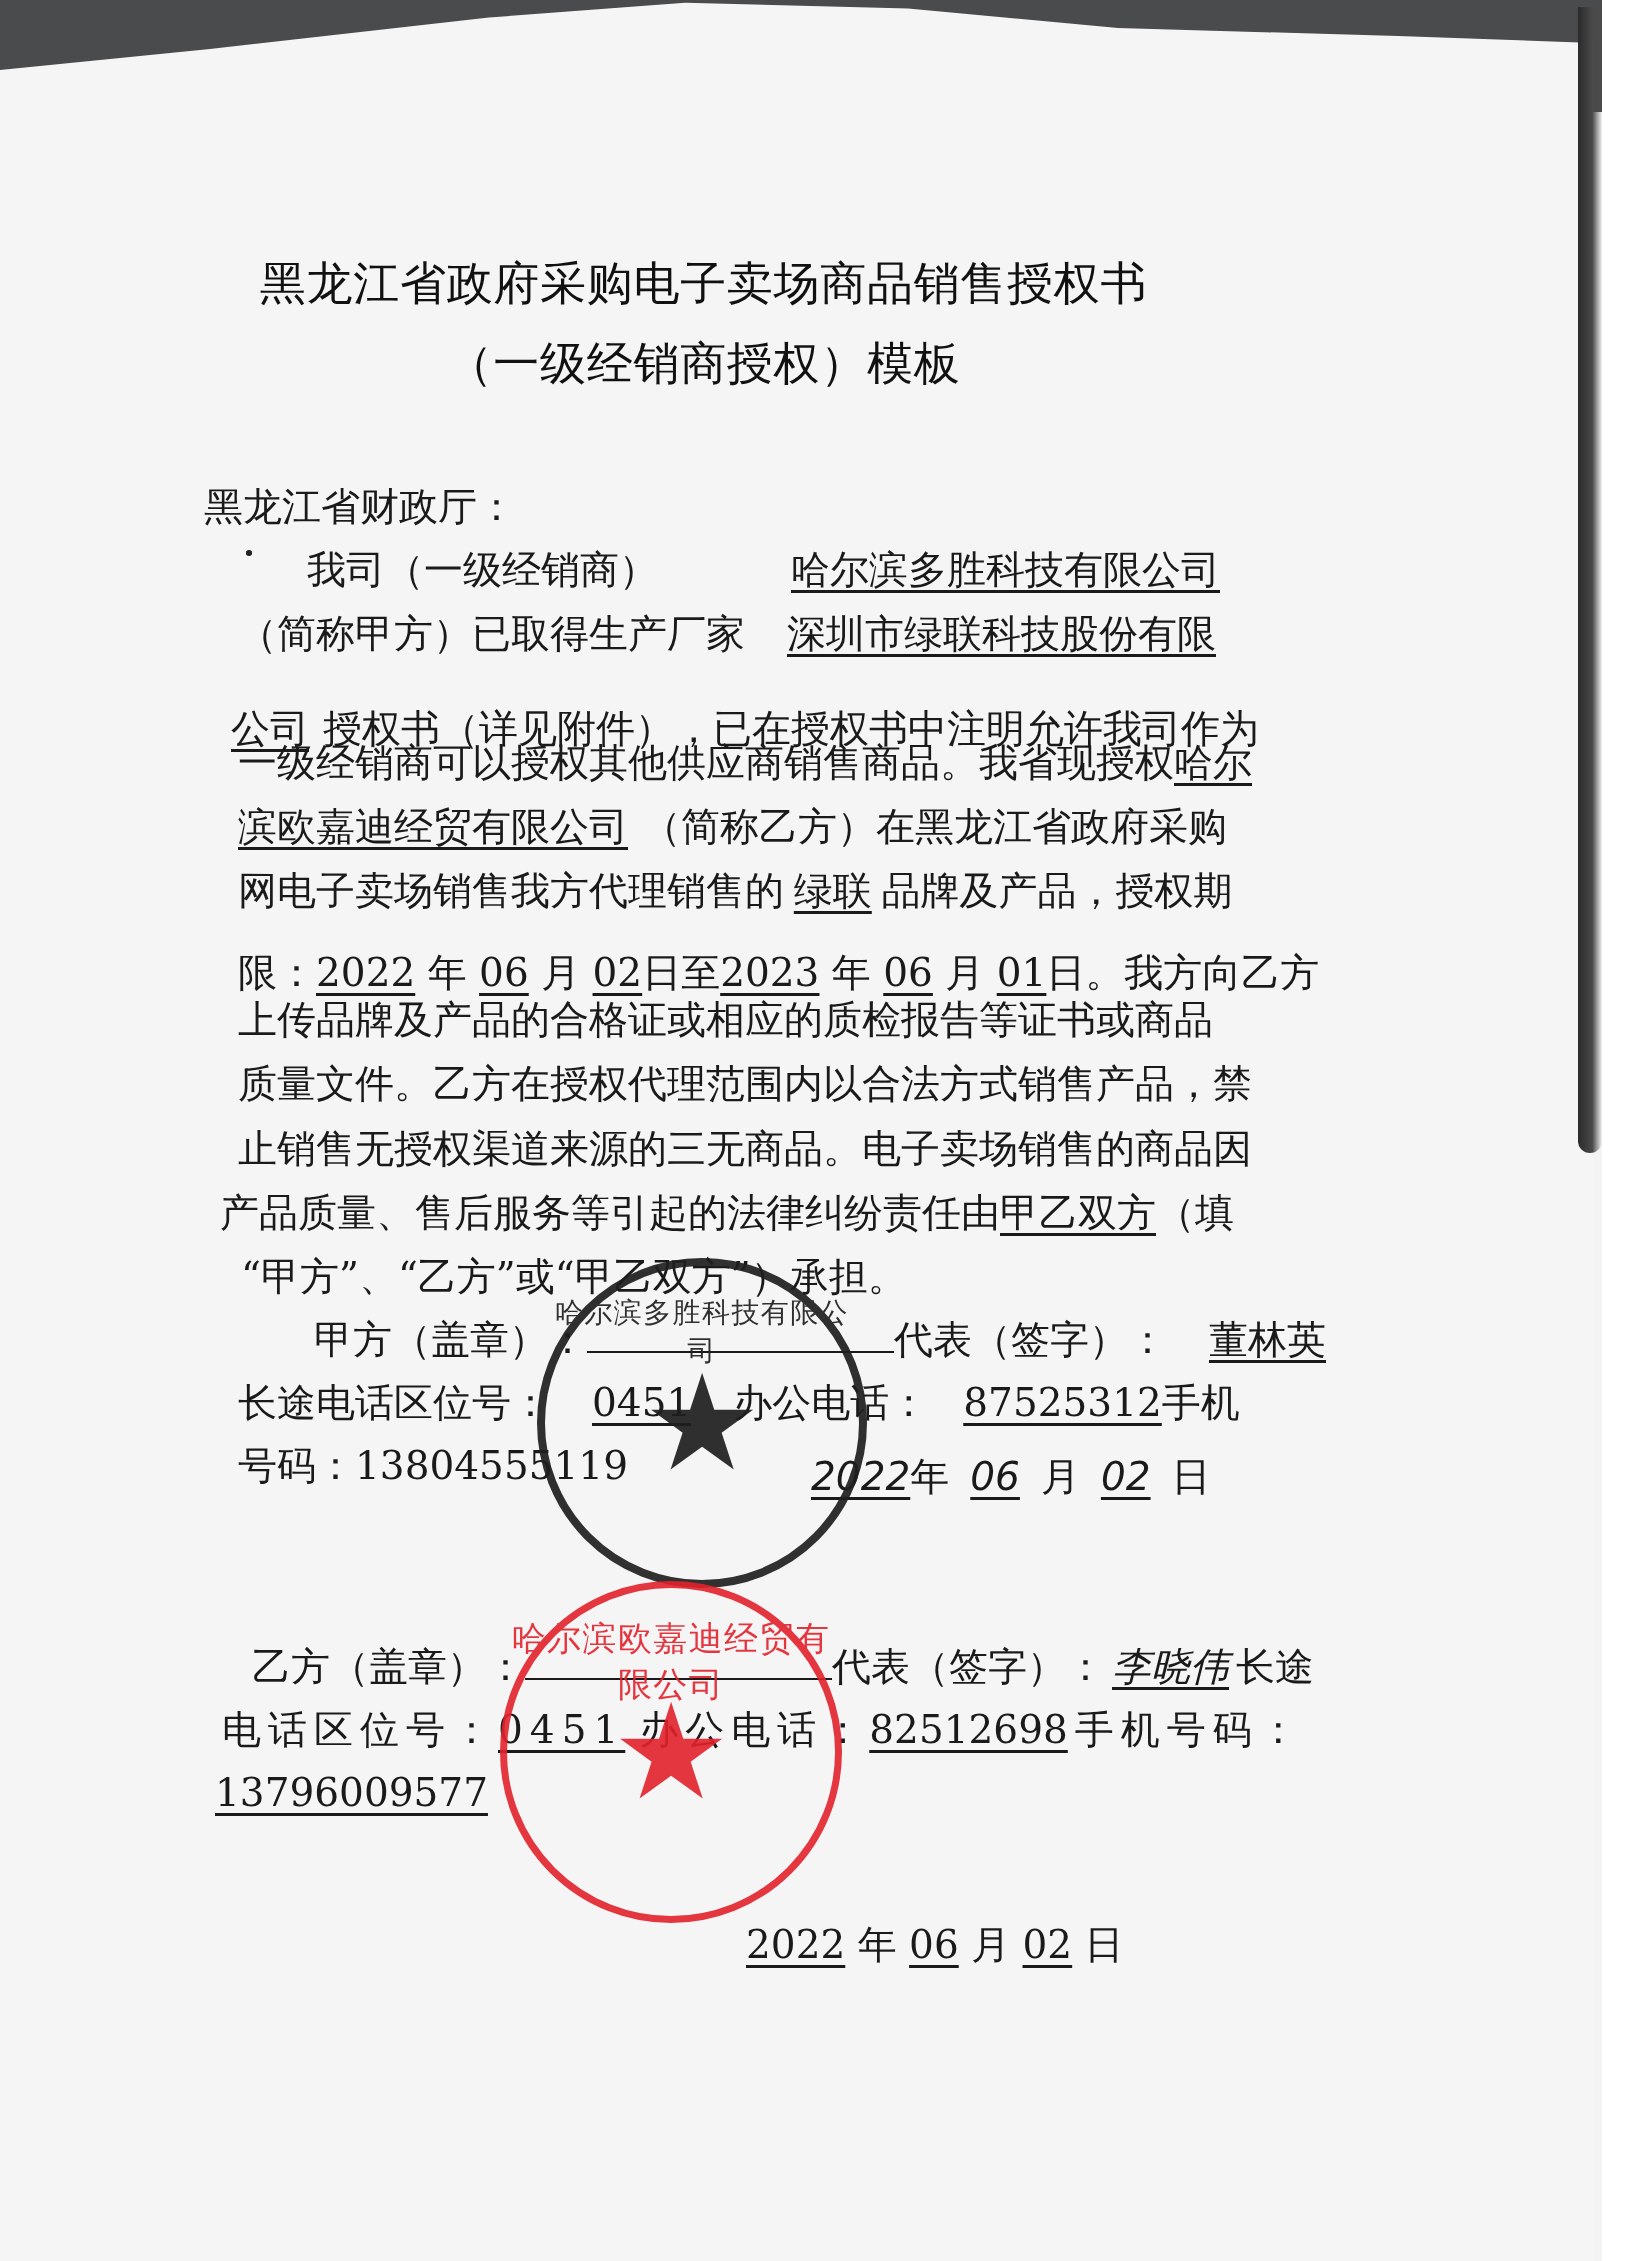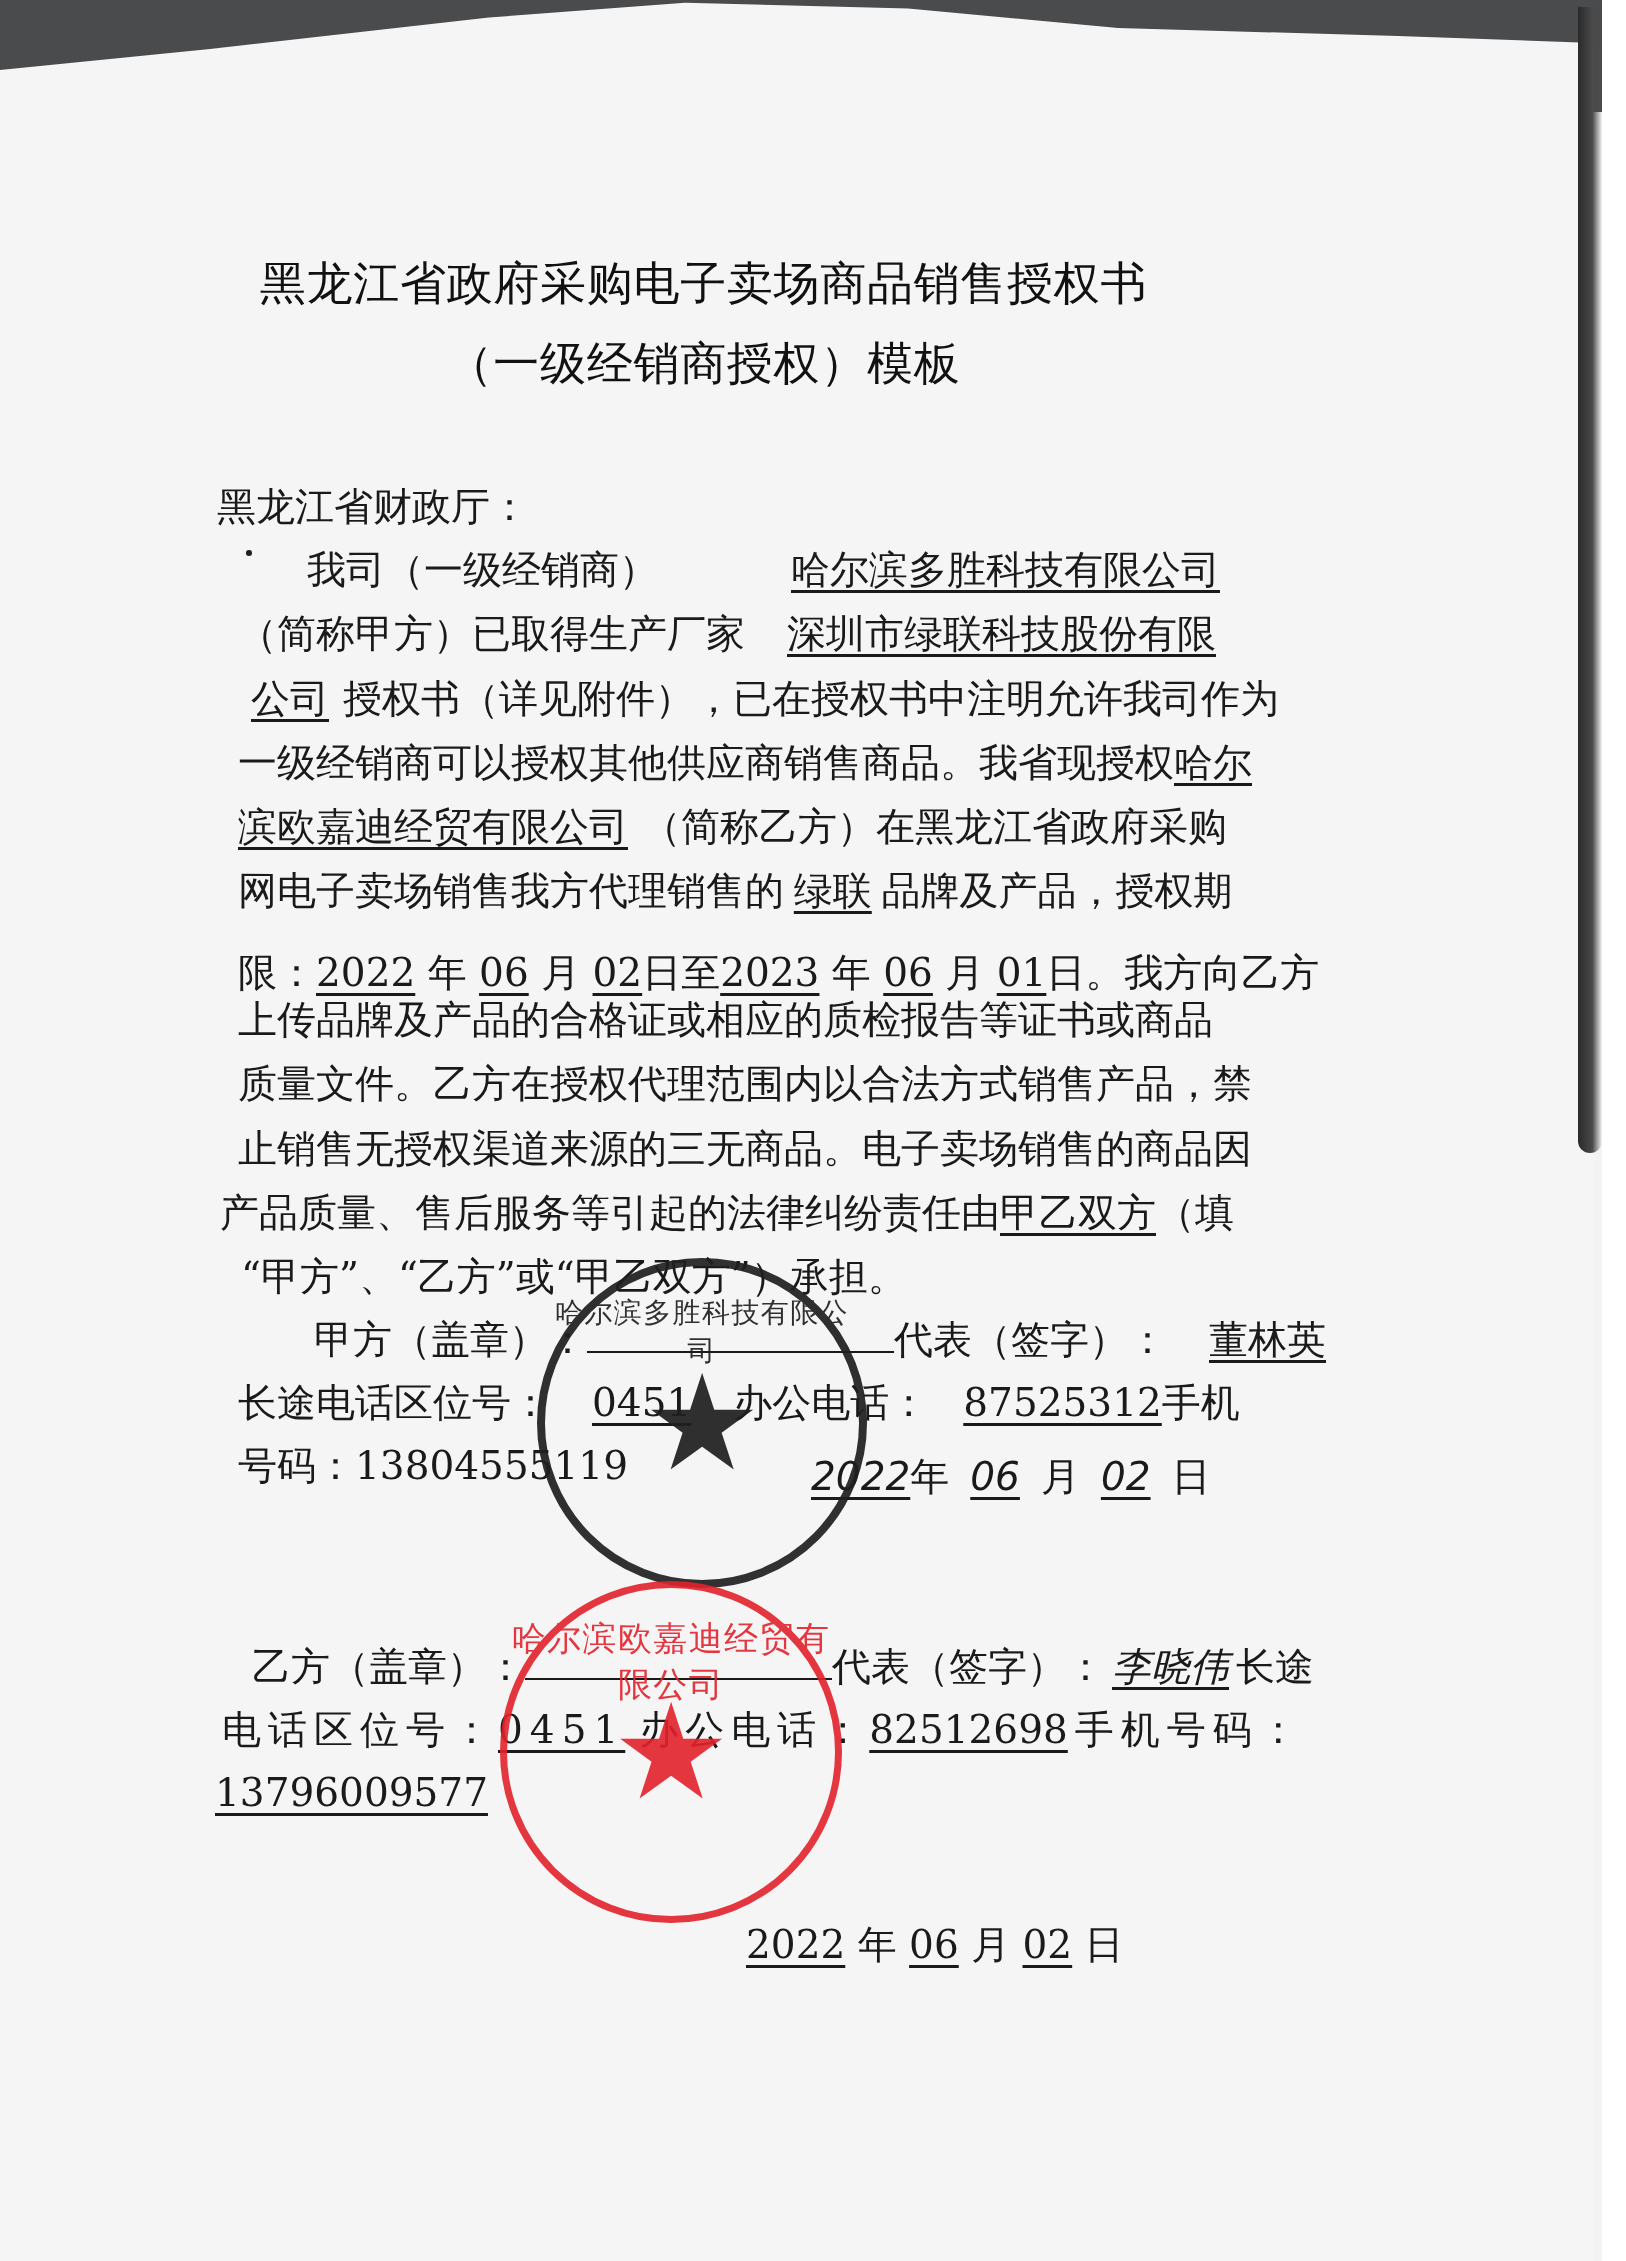--- a/index.html
+++ b/index.html
@@ -57,30 +57,30 @@
 <body>
 
 <div class="bg-dark"></div>
 <div class="paper"></div>
 <div class="right-shadow"></div>
 <div class="right-strip"></div>
 
 <div class="title" style="top:253px;">黑龙江省政府采购电子卖场商品销售授权书</div>
 <div class="title" style="top:333px;">（一级经销商授权）模板</div>
 
-<div class="line" style="left:217px; top:482px;">黑龙江省财政厅：</div>
+<div class="line" style="left:204px; top:482px;">黑龙江省财政厅：</div>
 <div class="dot" style="left:246px; top:550px;"></div>
 
 <div class="line" style="left:307px; top:545px;">
   <span>我司（一级经销商）</span><span class="u" style="padding-left:133px;">哈尔滨多胜科技有限公司</span>
 </div>
 <div class="line" style="left:238px; top:609px;">
   <span>（简称甲方）已取得生产厂家</span><span class="u" style="padding-left:42px;">深圳市绿联科技股份有限</span>
 </div>
-<div class="line" style="left:231px; top:674px;margin-left:20px;">
+<div class="line" style="left:231px; top:704px;">
   <span class="u" style="padding-right:14px;">公司</span><span>授权书（详见附件），已在授权书中注明允许我司作为</span>
 </div>
 <div class="line" style="left:238px; top:738px;">
   <span>一级经销商可以授权其他供应商销售商品。我省现授权</span><span class="u">哈尔</span>
 </div>
 <div class="line" style="left:238px; top:802px;">
   <span class="u" style="padding-right:14px;">滨欧嘉迪经贸有限公司</span><span>（简称乙方）在黑龙江省政府采购</span>
 </div>
 <div class="line" style="left:238px; top:866px;">
   <span>网电子卖场销售我方代理销售的</span><span class="u" style="padding:0 9.8px;">绿联</span><span>品牌及产品，授权期</span>

